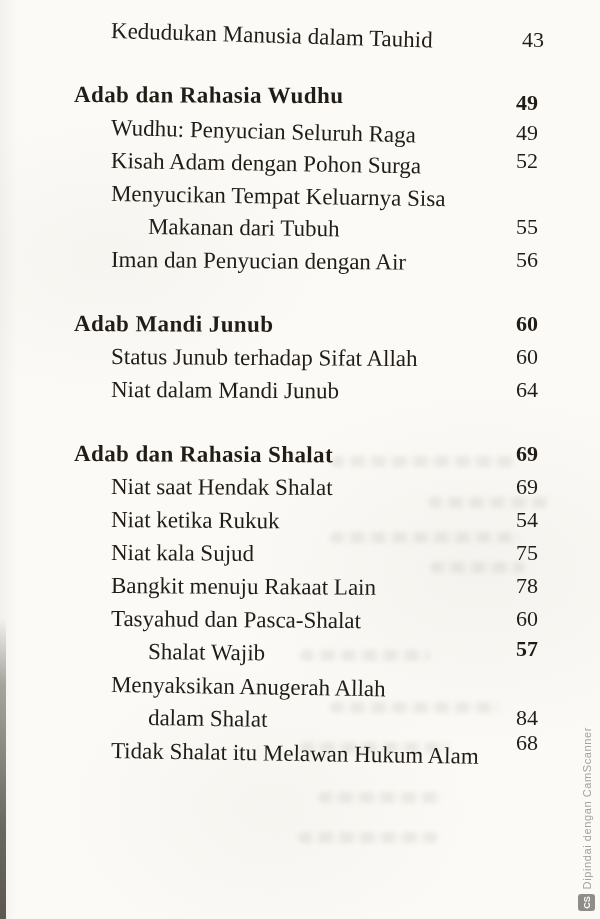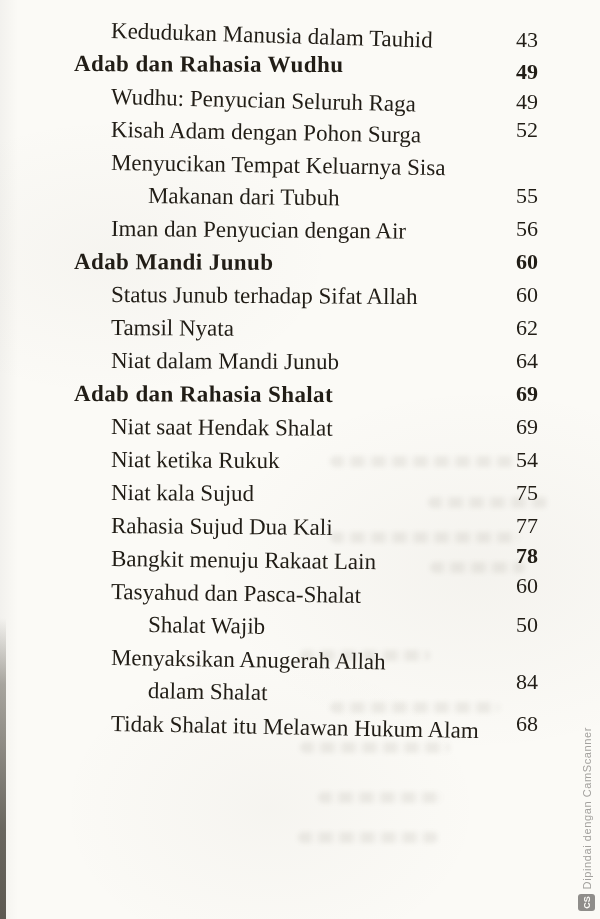--- a/index.html
+++ b/index.html
@@ -37,21 +37,21 @@
     filter: blur(2.5px); opacity: 0.42; pointer-events: none;
   }
 
   .toc { position: absolute; top: 14px; left: 0; right: 0; }
   .row {
     display: flex; align-items: baseline;
     min-height: 33px; line-height: 33px;
     padding-right: 50px;
     color: #211d16;
   }
-  .row.gap { }
+  .row.gap { margin-top: 31px; }
   .row .label {
     font-size: 23px;
     transform-origin: left center;
     white-space: nowrap;
   }
   .row.level-0 .label { margin-left: 74px; font-weight: bold; letter-spacing: 0.4px; }
   .row.level-1 .label { margin-left: 111px; }
   .row.level-2 .label { margin-left: 148px; }
   .row .num {
     margin-left: auto; width: 34px;
@@ -79,21 +79,21 @@
   .row:nth-child(17) .label { transform: rotate(0.7deg); }
   .row:nth-child(18) .label { transform: rotate(0.9deg); }
   .row:nth-child(19) .label { transform: rotate(0.9deg); }
   .row:nth-child(20) .label { transform: rotate(0.9deg); }
   .row:nth-child(21) .label { transform: rotate(1.0deg); }
   .row:nth-child(22) .label { transform: rotate(1.1deg); }
   .row:nth-child(23) .label { transform: rotate(1.2deg); }
   .row:nth-child(24) .label { transform: rotate(1.5deg); }
 
   
-  .row:nth-child(1)  .num { transform: translateY(9px); }
+  .row:nth-child(1)  .num { transform: translateY(9px); text-align: center; }
   .row:nth-child(2)  .num { transform: translateY(8px); }
   .row:nth-child(3)  .num { transform: translateY(5px); }
   .row:nth-child(17) .num { transform: translateY(-3px); font-weight: bold; }
   .row:nth-child(18) .num { transform: translateY(-6px); }
   .row:nth-child(20) .num { transform: translateY(-8px); }
   .row:nth-child(21) .num { transform: translateY(-9px); }
   .row:nth-child(23) .num { transform: translateY(-9px); font-family: Liberation Serif, serif; }
   .row:nth-child(24) .num { transform: translateY(-10px); }
 
   
@@ -164,58 +164,50 @@
   </div>
     <div class="row level-0 bold gap">
     <span class="label">Adab Mandi Junub</span>
     <span class="num">60</span>
   </div>
     <div class="row level-1">
     <span class="label">Status Junub terhadap Sifat Allah</span>
     <span class="num">60</span>
   </div>
     <div class="row level-1">
-    <span class="label">Tamsil Nyata</span>
-    <span class="num">62</span>
-  </div>
-    <div class="row level-1">
     <span class="label">Niat dalam Mandi Junub</span>
     <span class="num">64</span>
   </div>
     <div class="row level-0 bold gap">
     <span class="label">Adab dan Rahasia Shalat</span>
     <span class="num">69</span>
   </div>
     <div class="row level-1">
     <span class="label">Niat saat Hendak Shalat</span>
     <span class="num">69</span>
   </div>
     <div class="row level-1">
     <span class="label">Niat ketika Rukuk</span>
     <span class="num">54</span>
   </div>
     <div class="row level-1">
     <span class="label">Niat kala Sujud</span>
     <span class="num">75</span>
   </div>
     <div class="row level-1">
-    <span class="label">Rahasia Sujud Dua Kali</span>
-    <span class="num">77</span>
-  </div>
-    <div class="row level-1">
     <span class="label">Bangkit menuju Rakaat Lain</span>
     <span class="num">78</span>
   </div>
     <div class="row level-1">
     <span class="label">Tasyahud dan Pasca-Shalat</span>
     <span class="num">60</span>
   </div>
     <div class="row level-2">
     <span class="label">Shalat Wajib</span>
-    <span class="num">50</span>
+    <span class="num">57</span>
   </div>
     <div class="row level-1">
     <span class="label">Menyaksikan Anugerah Allah</span>
     <span class="num"></span>
   </div>
     <div class="row level-2">
     <span class="label">dalam Shalat</span>
     <span class="num">84</span>
   </div>
     <div class="row level-1">

